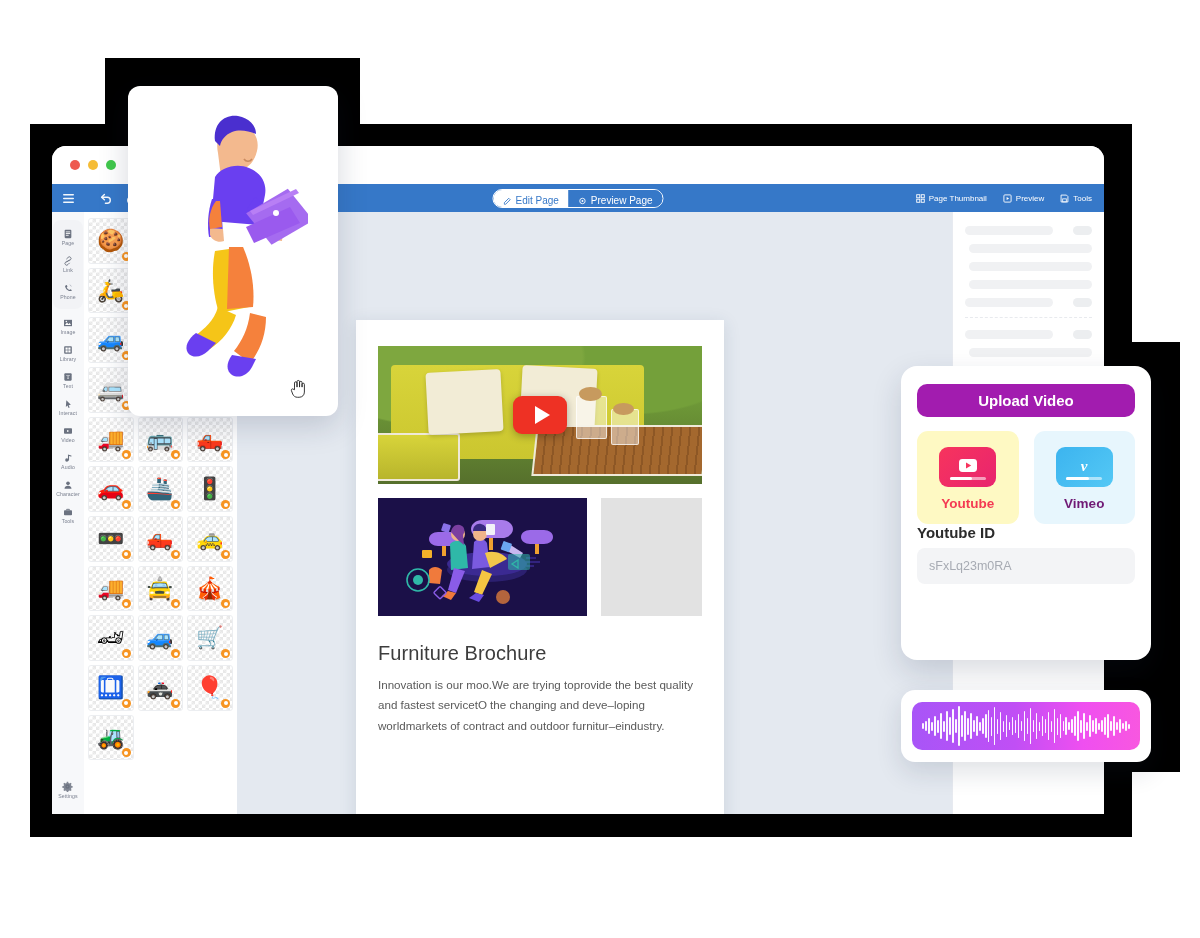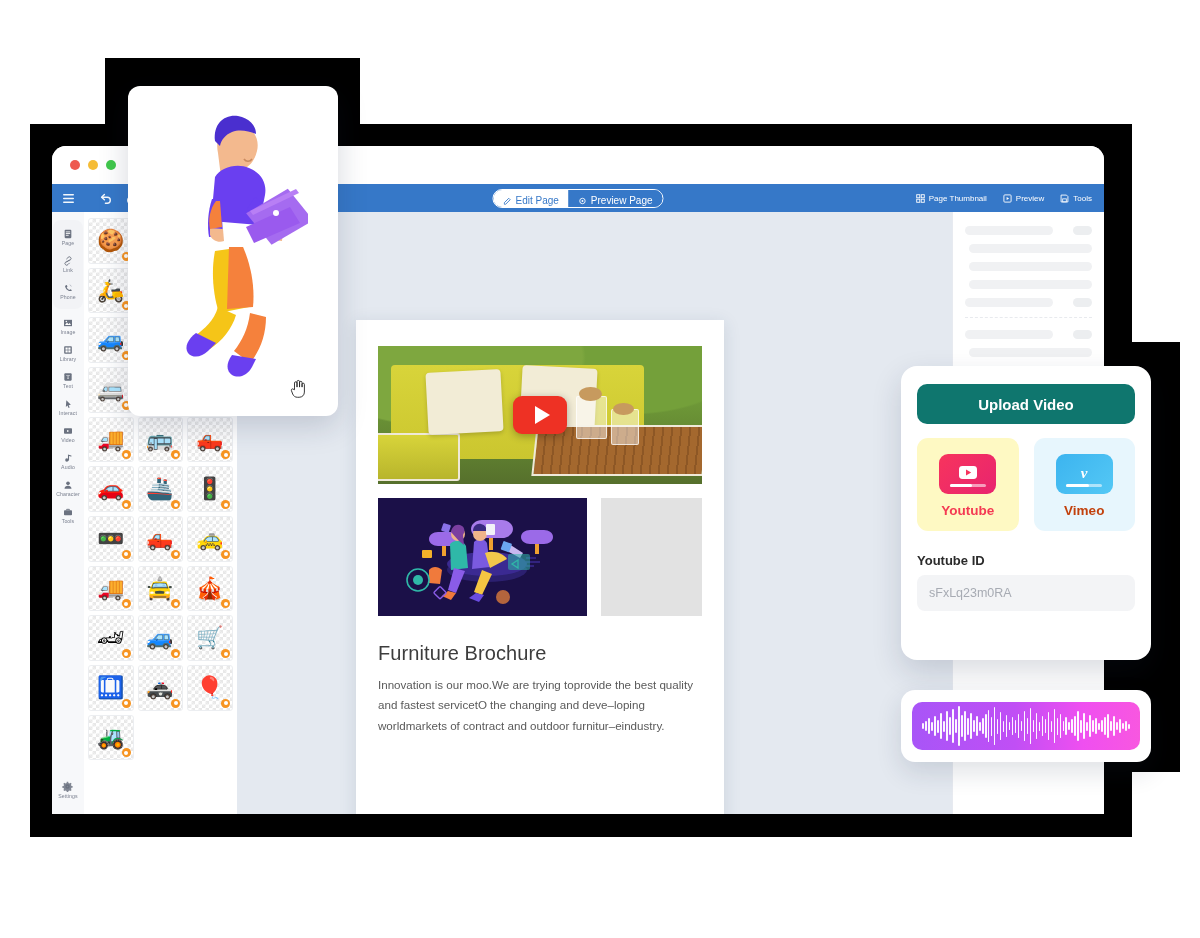--- a/index.html
+++ b/index.html
@@ -135,41 +135,41 @@
   }
   .cursor-hand{position:absolute;right:30px;bottom:18px;width:18px;height:20px;}
 
   
   .video-panel{
     position:absolute;left:901px;top:366px;width:250px;height:294px;background:#fff;
     border-radius:16px;box-shadow:0 12px 30px rgba(25,40,70,.16);
     padding:18px 16px;box-sizing:border-box;
   }
   .upload-btn{
-    height:40px;border-radius:10px;background:#0f766e;color:#fff;
+    height:33px;border-radius:10px;background:#a21caf;color:#fff;
     display:flex;align-items:center;justify-content:center;
     font-size:15px;font-weight:bold;cursor:pointer;
   }
   .choices{display:flex;gap:15px;margin-top:14px;}
   .choice{
     flex:1;border-radius:11px;padding:16px 0 13px;display:flex;
     flex-direction:column;align-items:center;gap:9px;cursor:pointer;
   }
   .choice.yt{background:#fef9c3;}
   .choice.vm{background:#e7f6fd;}
   .ch-ic{width:57px;height:40px;border-radius:9px;display:flex;flex-direction:column;
     align-items:center;justify-content:center;position:relative;}
   .ch-ic.yt{background:linear-gradient(135deg,#f7345d,#e8246f);}
   .ch-ic.vm{background:linear-gradient(135deg,#3cb4ef,#54c8f5);}
   .ch-ic .barline{position:absolute;bottom:7px;width:36px;height:3.5px;border-radius:2px;background:rgba(255,255,255,.55);}
   .ch-ic .barline::before{content:"";position:absolute;left:0;top:0;height:100%;width:62%;background:#fff;border-radius:2px;}
   .ch-lbl{font-size:13.5px;font-weight:bold;}
   .ch-lbl.yt{color:#f43a53;}
-  .ch-lbl.vm{color:#c2410c;}
-  .fld-label{font-size:13px;font-weight:bold;color:#2b2b2b;margin:22px 0 7px;}
+  .ch-lbl.vm{color:#701a75;}
+  .fld-label{font-size:15px;font-weight:bold;color:#2b2b2b;margin:0 0 7px;}
   .fld{
     height:36px;border-radius:8px;background:#f3f4f6;display:flex;align-items:center;
     padding:0 12px;font-size:12.5px;color:#a7abb3;cursor:text;
   }
 
   
   .audio-card{
     position:absolute;left:901px;top:690px;width:250px;height:72px;background:#fff;
     border-radius:14px;box-shadow:0 10px 26px rgba(25,40,70,.14);
     display:flex;align-items:center;justify-content:center;

